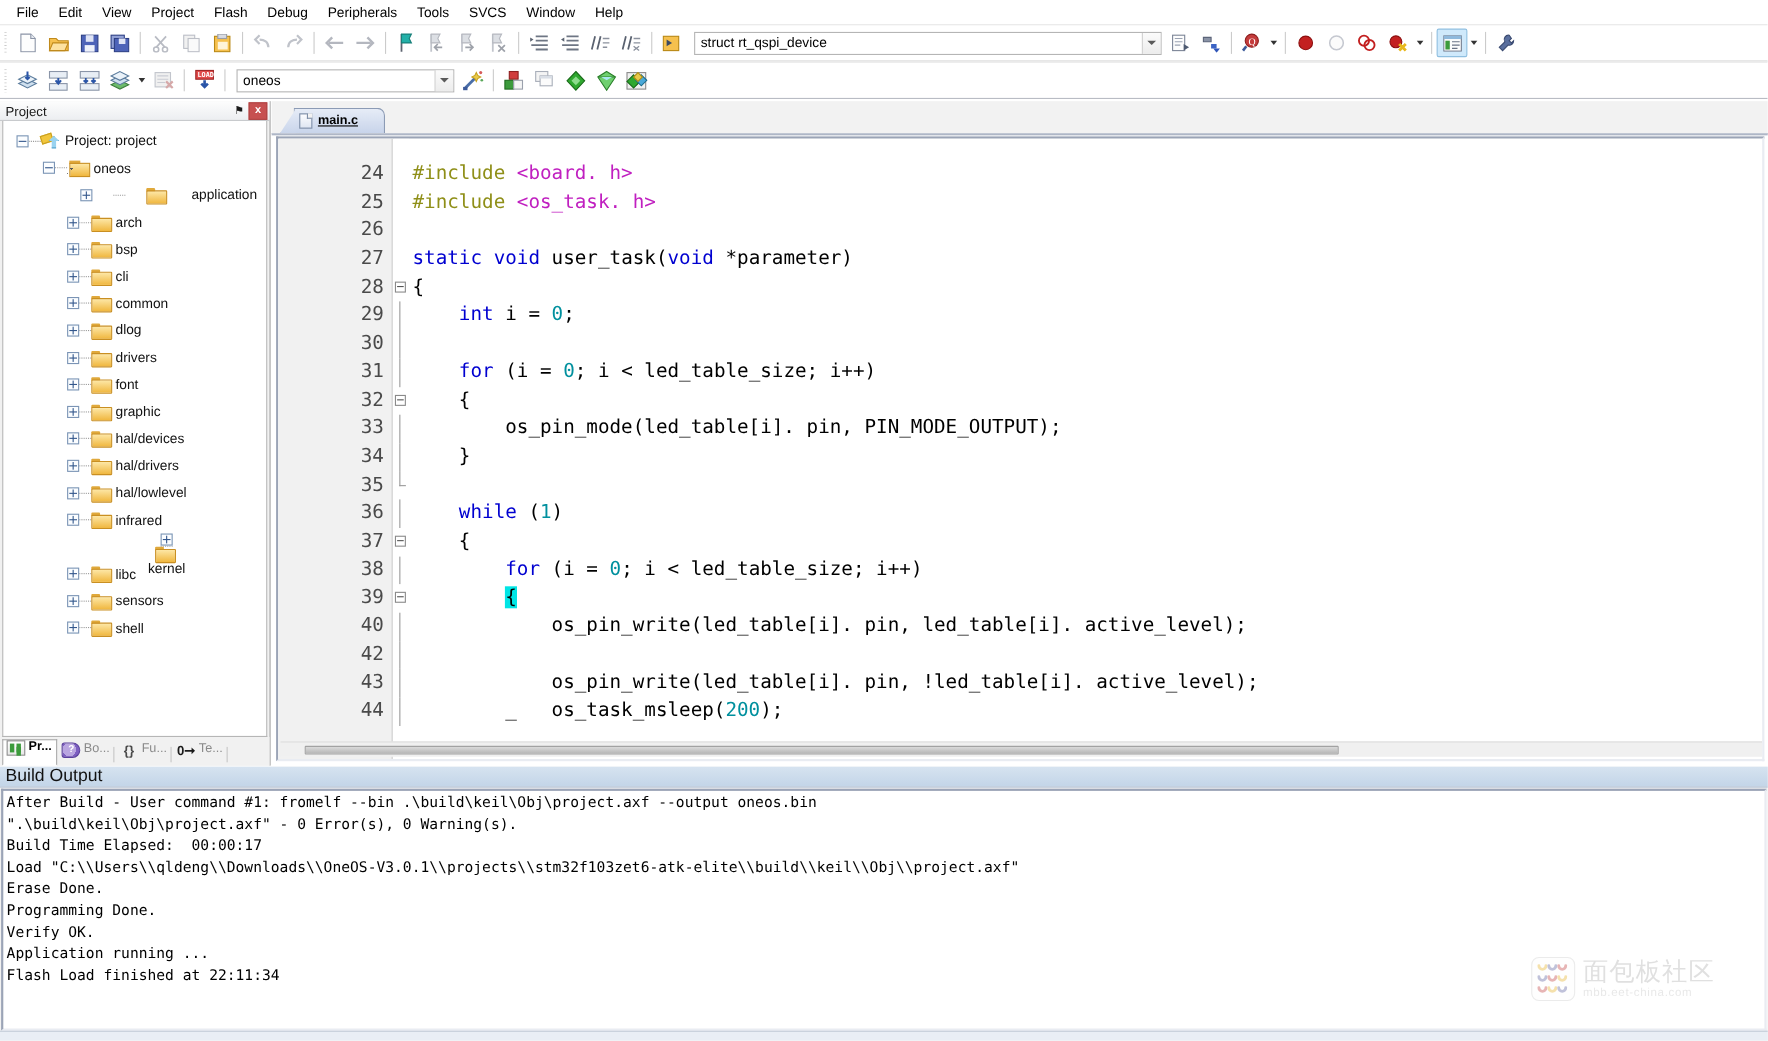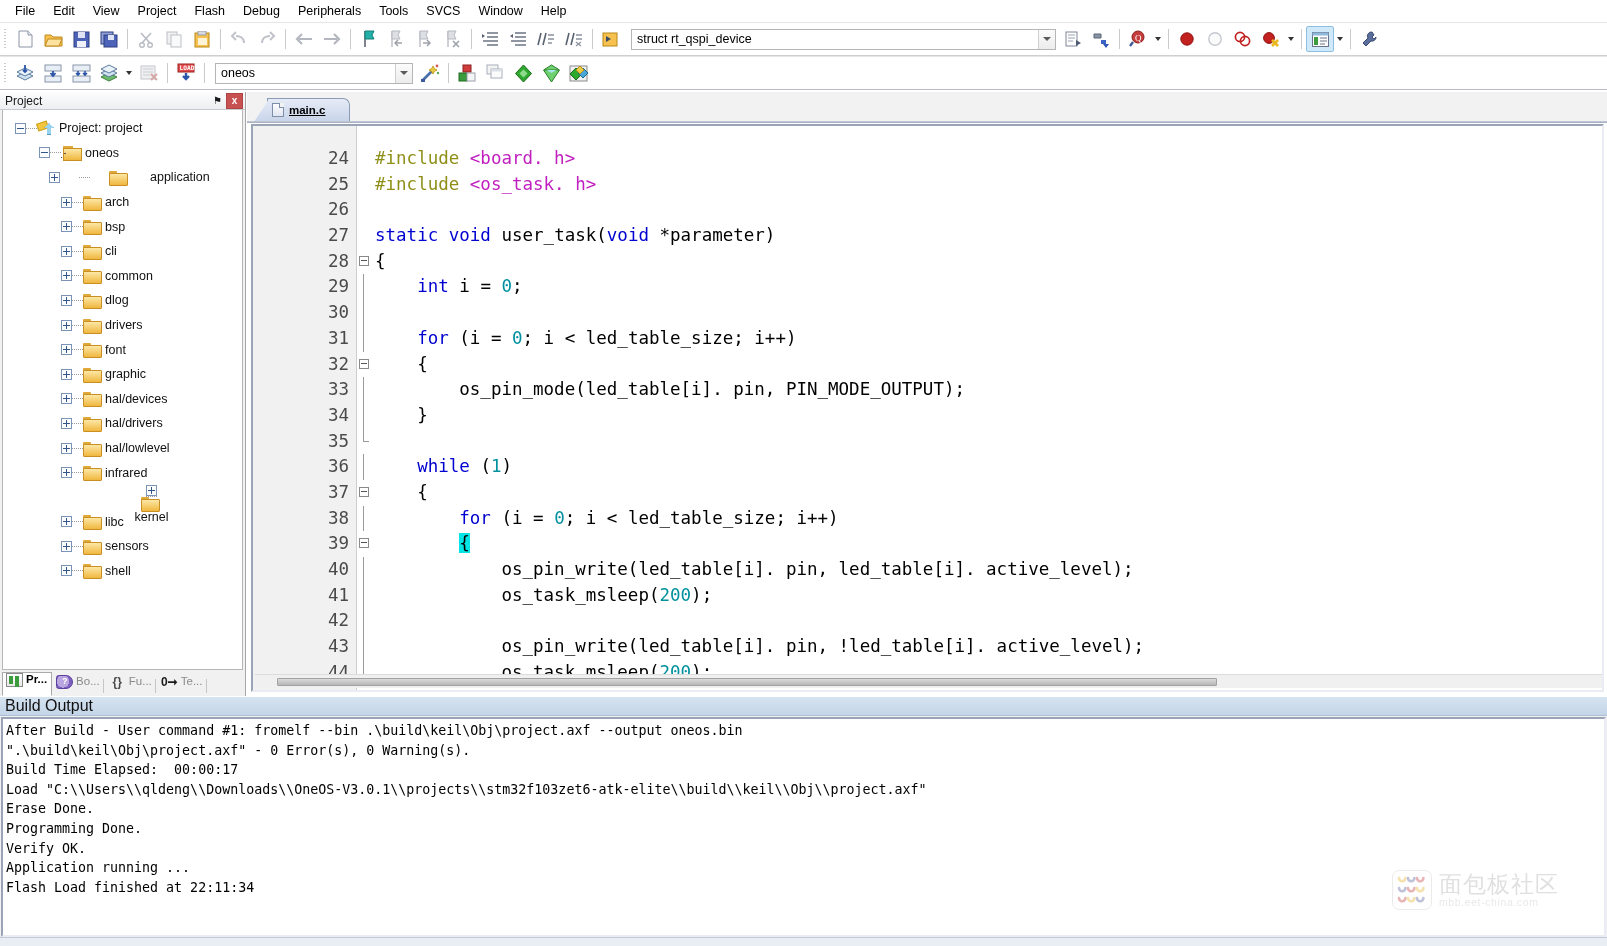--- a/index.html
+++ b/index.html
@@ -927,21 +927,21 @@
         <span>Project: project</span>
       </div>
       <div class="trow" style="padding-left:36px;">
         <span class="expander"></span>
         <span class="dotline"></span>
         <span class="group-icon">
             <em></em>
           </span>
         <span>oneos</span>
       </div>
-      <div class="trow" style="padding-left:46px;gap:19px;">
+      <div class="trow" style="padding-left:70px;gap:19px;">
         <span class="expander plus"></span>
         <span class="dotline"></span>
         <span class="folder"></span>
         <span>application</span>
       </div>
       <div class="trow" style="padding-left:58px;">
         <span class="expander plus"></span>
         <span class="dotline"></span>
         <span class="folder"></span>
         <span>arch</span>
@@ -1084,21 +1084,20 @@
             <div class="cl"><span class="num">31</span><span class="foldline"></span><span class="txt"><span>    </span><span class="kw">for </span><span>(i = </span><span class="num-lit">0</span><span>; i &lt; led_table_size; i++)</span></span></div>
             <div class="cl"><span class="num">32</span><span class="fold"></span><span class="txt"><span>    {</span></span></div>
             <div class="cl"><span class="num">33</span><span class="foldline"></span><span class="txt"><span>        os_pin_mode(led_table[i]. pin, PIN_MODE_OUTPUT);</span></span></div>
             <div class="cl"><span class="num">34</span><span class="foldline"></span><span class="txt"><span>    }</span></span></div>
             <div class="cl"><span class="num">35</span><span class="foldend"></span><span class="txt"></span></div>
             <div class="cl"><span class="num">36</span><span class="foldline"></span><span class="txt"><span>    </span><span class="kw">while </span><span>(</span><span class="num-lit">1</span><span>)</span></span></div>
             <div class="cl"><span class="num">37</span><span class="fold"></span><span class="txt"><span>    {</span></span></div>
             <div class="cl"><span class="num">38</span><span class="foldline"></span><span class="txt"><span>        </span><span class="kw">for </span><span>(i = </span><span class="num-lit">0</span><span>; i &lt; led_table_size; i++)</span></span></div>
             <div class="cl"><span class="num">39</span><span class="fold"></span><span class="txt"><span>        </span><span class="sel-char">{</span></span></div>
             <div class="cl"><span class="num">40</span><span class="foldline"></span><span class="txt"><span>            os_pin_write(led_table[i]. pin, led_table[i]. active_level);</span></span></div>
-            <div class="cl"><span class="num">41</span><span class="foldline"></span><span class="txt"><span>            os_task_msleep(</span><span class="num-lit">200</span><span>);</span></span></div>
             <div class="cl"><span class="num">42</span><span class="foldline"></span><span class="txt"></span></div>
             <div class="cl"><span class="num">43</span><span class="foldline"></span><span class="txt"><span>            os_pin_write(led_table[i]. pin, !led_table[i]. active_level);</span></span></div>
             <div class="cl"><span class="num">44</span><span class="foldline"></span><span class="txt"><span>        _   os_task_msleep(</span><span class="num-lit">200</span><span>);</span></span></div>
           </div>
       </div>
       <div id="code-hscroll">
         <div id="code-hthumb"></div>
       </div>
     </div>
   </div>

